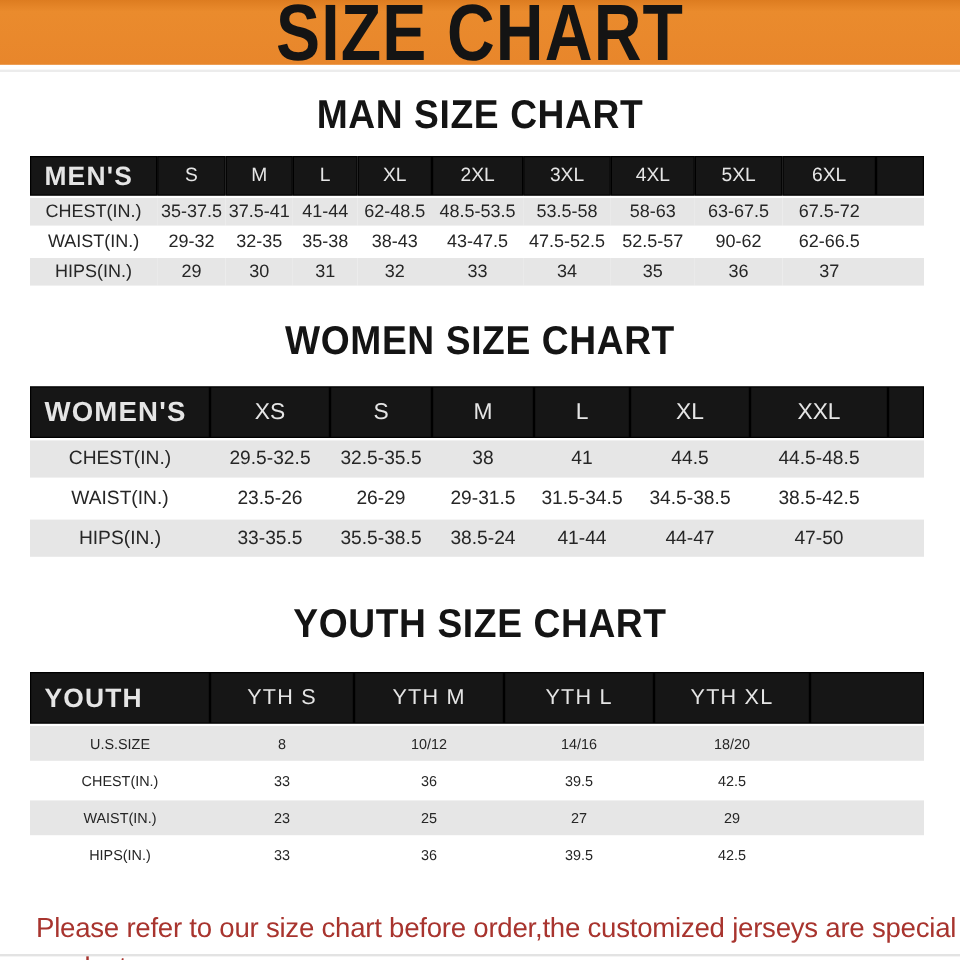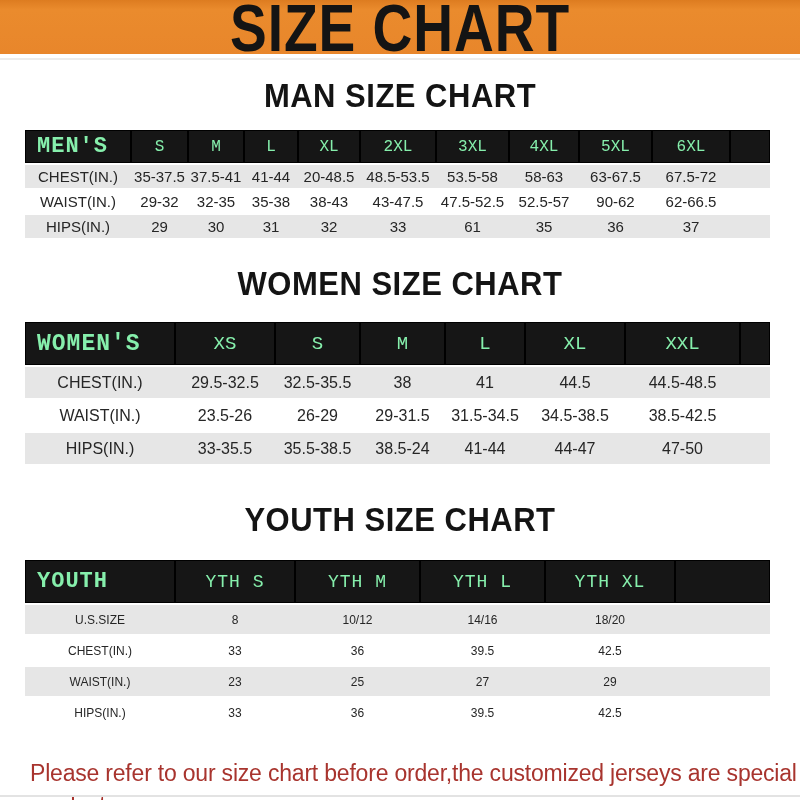--- a/index.html
+++ b/index.html
@@ -45,25 +45,24 @@
     border-collapse: separate;
     border-spacing: 0 2px;
     table-layout: fixed;
   }
   #men-table   { margin-top: 14px; }
   #women-table { margin-top: 18px; }
   #youth-table { margin-top: 20px; }
 
   tr.bar th {
     background: #161616;
-    color: #86efac;
+    color: #e5e5e5;
     font-weight: 400;
     text-align: center;
     box-shadow: inset 0 0 0 1px #000;
-    font-family: Liberation Mono, monospace;
   }
   #men-table   tr.bar th { height: 31px; font-size: 16px; }
   #women-table tr.bar th { height: 41px; font-size: 19px; }
   #youth-table tr.bar th { height: 41px; font-size: 18px; letter-spacing: 1px; }
 
   th.bar-label {
     text-align: left !important;
     padding-left: 12px;
     font-weight: 800 !important;
     letter-spacing: 1px;
@@ -136,21 +135,21 @@
         <th>6XL</th>
         <th></th>
       </tr>
     </thead>
     <tbody>
       <tr class="gray">
         <td>CHEST(IN.)</td>
         <td>35-37.5</td>
         <td>37.5-41</td>
         <td>41-44</td>
-        <td>20-48.5</td>
+        <td>62-48.5</td>
         <td>48.5-53.5</td>
         <td>53.5-58</td>
         <td>58-63</td>
         <td>63-67.5</td>
         <td>67.5-72</td>
         <td></td>
       </tr>
       <tr class="white">
         <td>WAIST(IN.)</td>
         <td>29-32</td>
@@ -164,21 +163,21 @@
         <td>62-66.5</td>
         <td></td>
       </tr>
       <tr class="gray">
         <td>HIPS(IN.)</td>
         <td>29</td>
         <td>30</td>
         <td>31</td>
         <td>32</td>
         <td>33</td>
-        <td>61</td>
+        <td>34</td>
         <td>35</td>
         <td>36</td>
         <td>37</td>
         <td></td>
       </tr>
     </tbody>
   </table>
 </section>
 
 <section>

